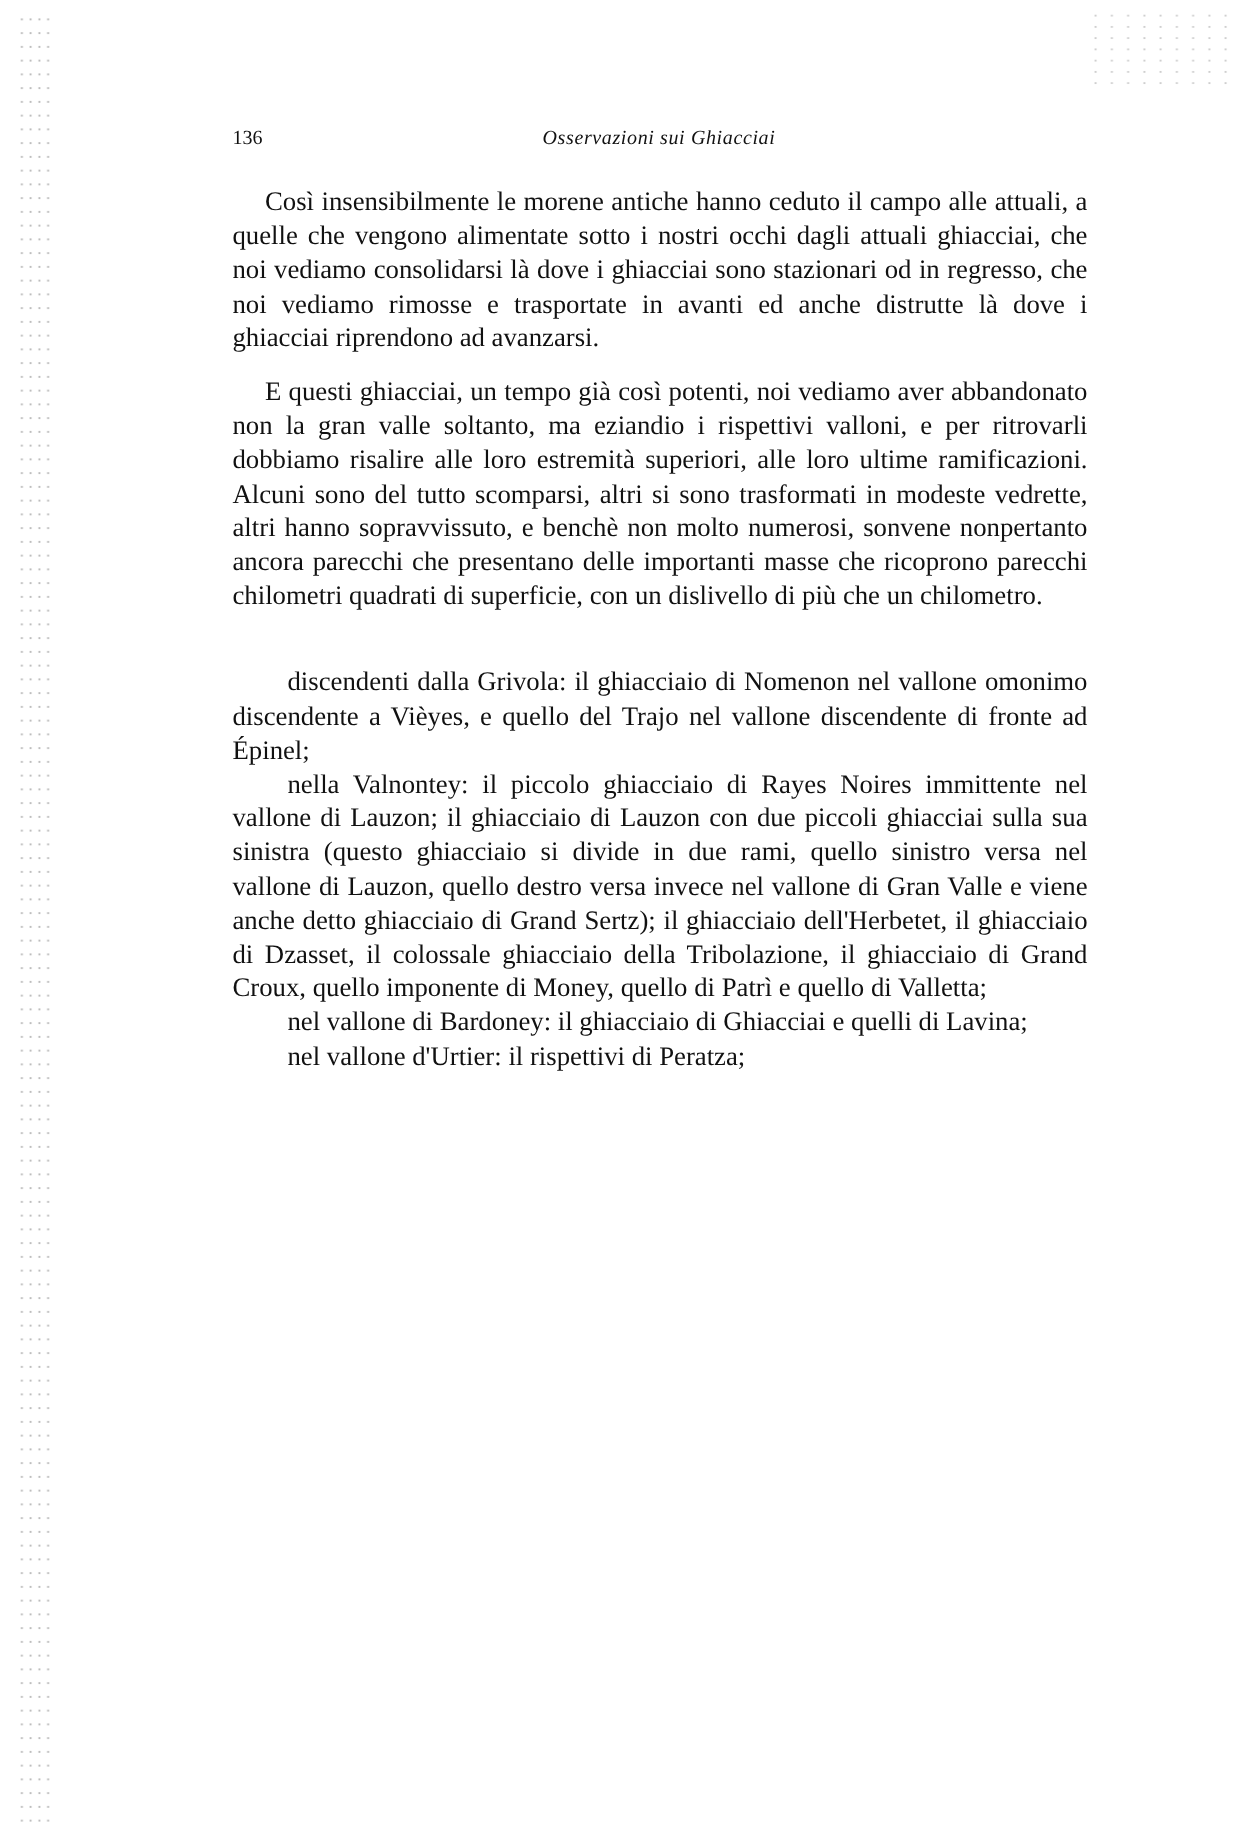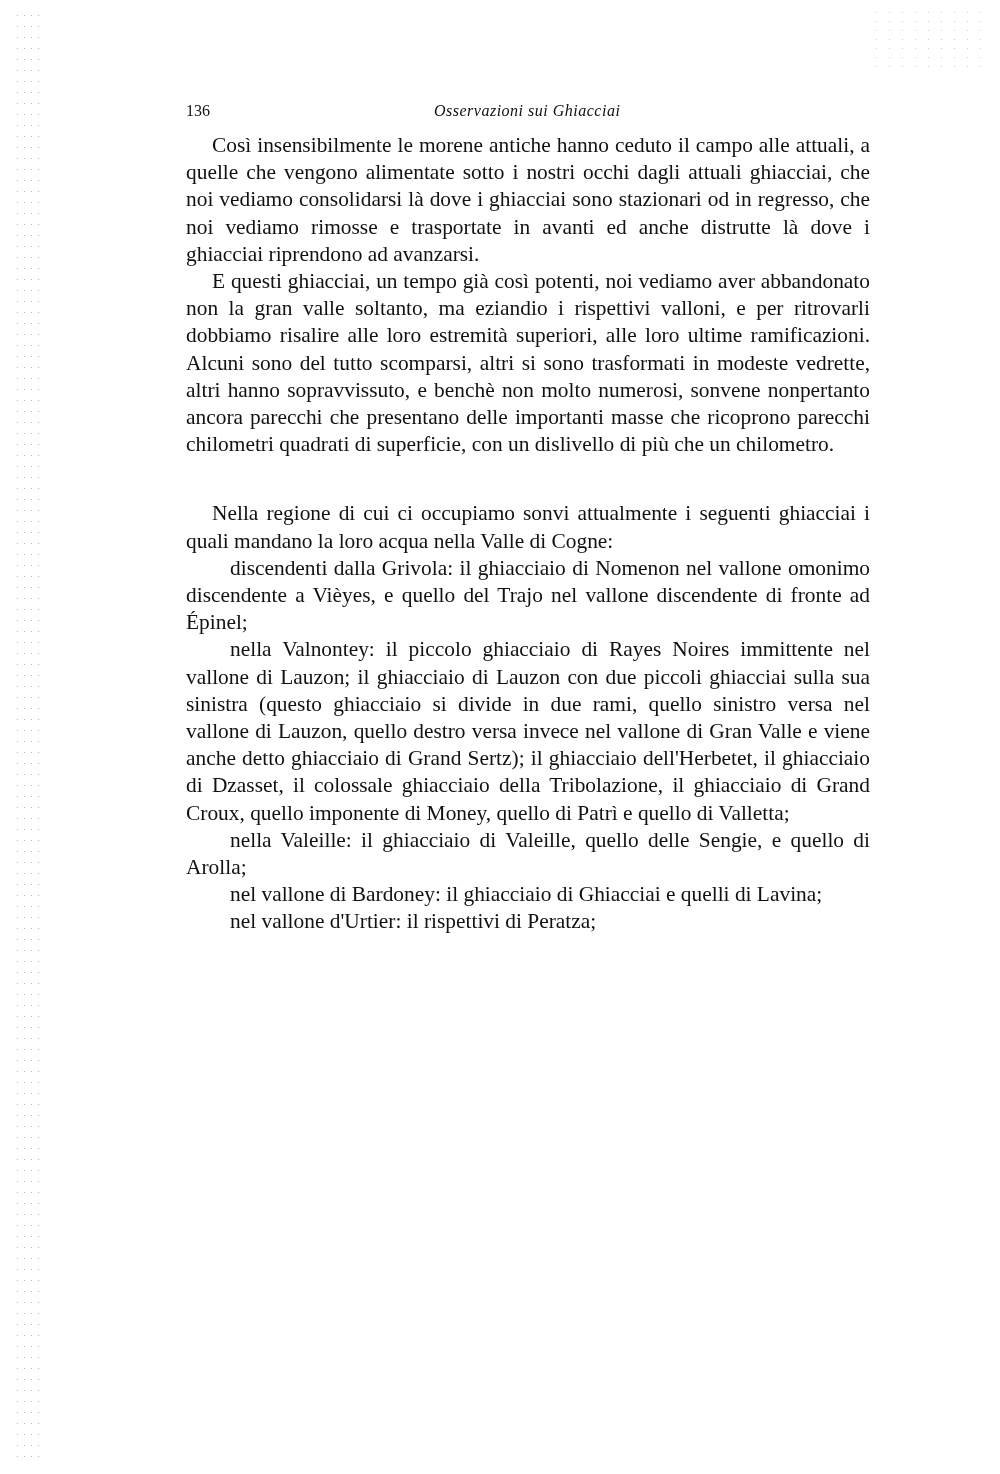--- a/index.html
+++ b/index.html
@@ -61,40 +61,38 @@
       letter-spacing: 0.5px;
       margin-left: 20px;
     }
     .para {
       margin: 0;
       font-size: 21.4px;
       line-height: 27.2px;
       text-align: justify;
       text-align-last: left;
     }
-    .indent-small { text-indent: 26px; }
+    .indent-small { text-indent: 26px; margin-top: 16px; }
     .indent-large { text-indent: 44px; }
     .gap { height: 42px; }
   </style>
 </head>
 <body>
 
 <div class="margin-noise"></div>
 <div class="corner-noise"></div>
 
 <div class="page">
   <div class="running-head">
     <span class="page-number">136</span>
     <span class="running-title">Osservazioni sui Ghiacciai</span>
   </div>
 
   <p class="para indent-small">Così insensibilmente le morene antiche hanno ceduto il campo alle attuali, a quelle che vengono alimentate sotto i nostri occhi dagli attuali ghiacciai, che noi vediamo consolidarsi là dove i ghiacciai sono stazionari od in regresso, che noi vediamo rimosse e trasportate in avanti ed anche distrutte là dove i ghiacciai riprendono ad avanzarsi.</p>
   <p class="para indent-small">E questi ghiacciai, un tempo già così potenti, noi vediamo aver abbandonato non la gran valle soltanto, ma eziandio i rispettivi valloni, e per ritrovarli dobbiamo risalire alle loro estremità superiori, alle loro ultime ramificazioni. Alcuni sono del tutto scomparsi, altri si sono trasformati in modeste vedrette, altri hanno sopravvissuto, e benchè non molto numerosi, sonvene nonpertanto ancora parecchi che presentano delle importanti masse che ricoprono parecchi chilometri quadrati di superficie, con un dislivello di più che un chilometro.</p>
 
   <div class="gap"></div>
 
-  <p class="para indent-small">Nella regione di cui ci occupiamo sonvi attualmente i seguenti ghiacciai i quali mandano la loro acqua nella Valle di Cogne:</p>
   <p class="para indent-large">discendenti dalla Grivola: il ghiacciaio di Nomenon nel vallone omonimo discendente a Vièyes, e quello del Trajo nel vallone discendente di fronte ad Épinel;</p>
   <p class="para indent-large">nella Valnontey: il piccolo ghiacciaio di Rayes Noires immittente nel vallone di Lauzon; il ghiacciaio di Lauzon con due piccoli ghiacciai sulla sua sinistra (questo ghiacciaio si divide in due rami, quello sinistro versa nel vallone di Lauzon, quello destro versa invece nel vallone di Gran Valle e viene anche detto ghiacciaio di Grand Sertz); il ghiacciaio dell'Herbetet, il ghiacciaio di Dzasset, il colossale ghiacciaio della Tribolazione, il ghiacciaio di Grand Croux, quello imponente di Money, quello di Patrì e quello di Valletta;</p>
-  <p class="para indent-large">nella Valeille: il ghiacciaio di Valeille, quello delle Sengie, e quello di Arolla;</p>
   <p class="para indent-large">nel vallone di Bardoney: il ghiacciaio di Ghiacciai e quelli di Lavina;</p>
   <p class="para indent-large">nel vallone d'Urtier: il rispettivi di Peratza;</p>
 </div>
 
 </body></html>

